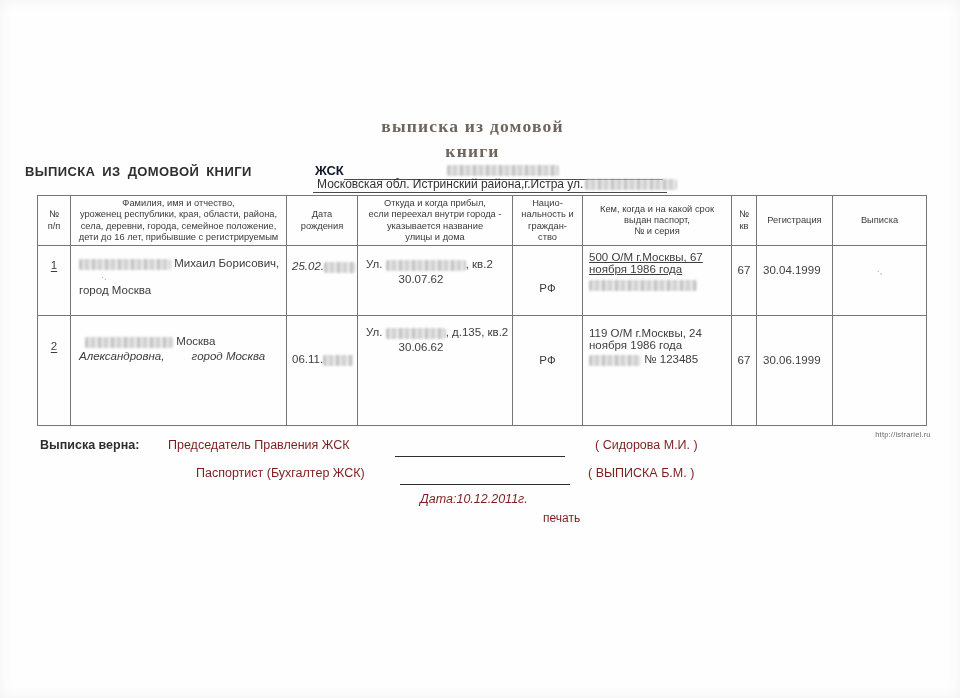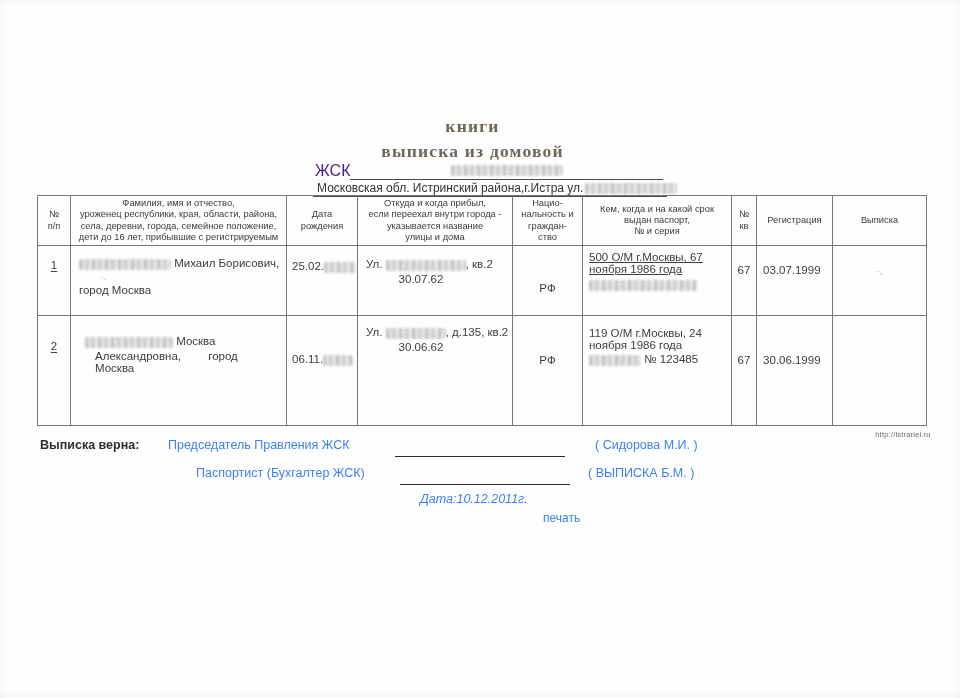--- a/index.html
+++ b/index.html
@@ -16,25 +16,25 @@
   }
   
   .doc-label{
     position:absolute;left:25px;top:164px;font-size:13px;font-weight:bold;
     letter-spacing:.4px;color:#2f2f2f;word-spacing:3px;
   }
   .org-line{
     position:absolute;left:315px;top:160px;width:348px;height:20px;
     display:flex;align-items:flex-end;
   }
-  .org-label{font-size:16px;font-weight:normal;color:#4c1d95;line-height:18px;}
+  .org-label{font-size:13px;font-weight:bold;color:#0f172a;line-height:18px;}
   .org-rule{flex:1;border-bottom:1px solid #4a4a4a;height:18px;display:flex;align-items:center;justify-content:center;}
   .addr-line{
-    position:absolute;left:313px;top:181px;width:350px;border-bottom:1px solid #4a4a4a;
-    font-size:12px;color:#333;padding:0 0 1px 4px;white-space:nowrap;
+    position:absolute;left:313px;top:166px;width:350px;border-bottom:1px solid #4a4a4a;
+    font-size:12px;color:#333;padding:11px 0 1px 4px;white-space:nowrap;
   }
   
   .redact{
     display:inline-block;height:11px;border-radius:2px;vertical-align:middle;
     background:repeating-linear-gradient(90deg,#b5b5b5 0 3px,#dcdcdc 3px 6px,#c7c7c7 6px 10px,#e3e3e3 10px 13px);
     filter:blur(1.1px);opacity:.8;
   }
   
   table.register{
     position:absolute;left:37px;top:195px;width:889px;
@@ -49,35 +49,36 @@
   table.register td{font-size:11.5px;vertical-align:top;color:#3d3d3d;}
   tr.row1 td{height:69px;}
   tr.row2 td{height:109px;}
   .cell-num{text-align:center;}
   .cell-num .n{text-decoration:underline;text-underline-offset:2px;}
   .pre{white-space:pre-line;}
   .center{text-align:center;}
   .artifact{color:#a2a2a2;font-size:9px;}
   
   .abs{position:absolute;}
-  .f-label{font-size:12.5px;color:#3b82f6;}
+  .f-label{font-size:12.5px;color:#7f1d1d;}
   .bold{font-weight:bold;color:#2e2e2e;}
   .sig-line{border-top:1.4px solid #2e2e2e;height:0;width:170px;}
   .url{font-size:7.5px;color:#6b6b6b;letter-spacing:.2px;}
 </style>
 </head>
 <body>
 
 <div class="page">
 
   <div class="doc-title">
+    <div>выписка из домовой</div>
     <div>книги</div>
-    <div>выписка из домовой</div>
   </div>
 
+  <div class="doc-label">ВЫПИСКА ИЗ ДОМОВОЙ КНИГИ</div>
 
   <div class="org-line">
     <span class="org-label">ЖСК</span>
     <span class="org-rule">
       <span class="redact" style="width:112px;"></span>
     </span>
   </div>
 
   <div class="addr-line">
     <span>Московская обл. Истринский района,г.Истра ул.</span><span class="redact" style="width:92px;margin-left:2px;"></span>
@@ -128,21 +129,21 @@
       </td>
       <td>
         <div style="margin:11px 6px 0 8px;">
           <span class="redact" style="width:92px;"></span>
           <span>Михаил Борисович,</span>
           <span class="artifact" style="margin-left:22px;">·.</span>
         </div>
         <div style="margin:2px 6px 0 8px;">город Москва</div>
       </td>
       <td>
-        <div style="margin:14px 0 0 5px;white-space:nowrap;">
+        <div style="margin:14px 0 0 5px;white-space:nowrap;font-style:italic;">
           <span>25.02.</span><span class="redact" style="width:32px;"></span>
         </div>
       </td>
       <td>
         <div style="margin:12px 0 0 8px;white-space:nowrap;">
           <span>Ул.</span>
           <span class="redact" style="width:80px;"></span><span>, кв.2</span>
         </div>
         <div class="center" style="margin-top:2px;margin-right:28px;">30.07.62</div>
       </td>
@@ -151,37 +152,37 @@
       </td>
       <td>
         <div class="pre" style="margin:5px 4px 0 6px;text-decoration:underline;">500 О/М г.Москвы, 67
 ноября 1986 года</div>
         <div style="margin:3px 0 0 6px;"><span class="redact" style="width:108px;"></span></div>
       </td>
       <td class="center">
         <div style="margin-top:18px;">67</div>
       </td>
       <td>
-        <div style="margin:18px 0 0 6px;">03.07.1999</div>
+        <div style="margin:18px 0 0 6px;">30.04.1999</div>
       </td>
       <td class="center">
         <div class="artifact" style="margin-top:20px;">·,</div>
       </td>
     </tr>
 
     <tr class="row2">
       <td class="cell-num">
         <div style="margin-top:24px;" class="n">2</div>
       </td>
       <td>
         <div style="margin:19px 6px 0 14px;">
           <span class="redact" style="width:88px;"></span>
           <span>Москва</span>
         </div>
-        <div style="margin:2px 6px 0 24px;">
+        <div style="margin:2px 6px 0 8px;font-style:italic;">
           <span>Александровна,</span>
           <span style="margin-left:24px;">город Москва</span>
         </div>
       </td>
       <td>
         <div style="margin:37px 0 0 5px;white-space:nowrap;">
           <span>06.11.</span><span class="redact" style="width:30px;"></span>
         </div>
       </td>
       <td>

